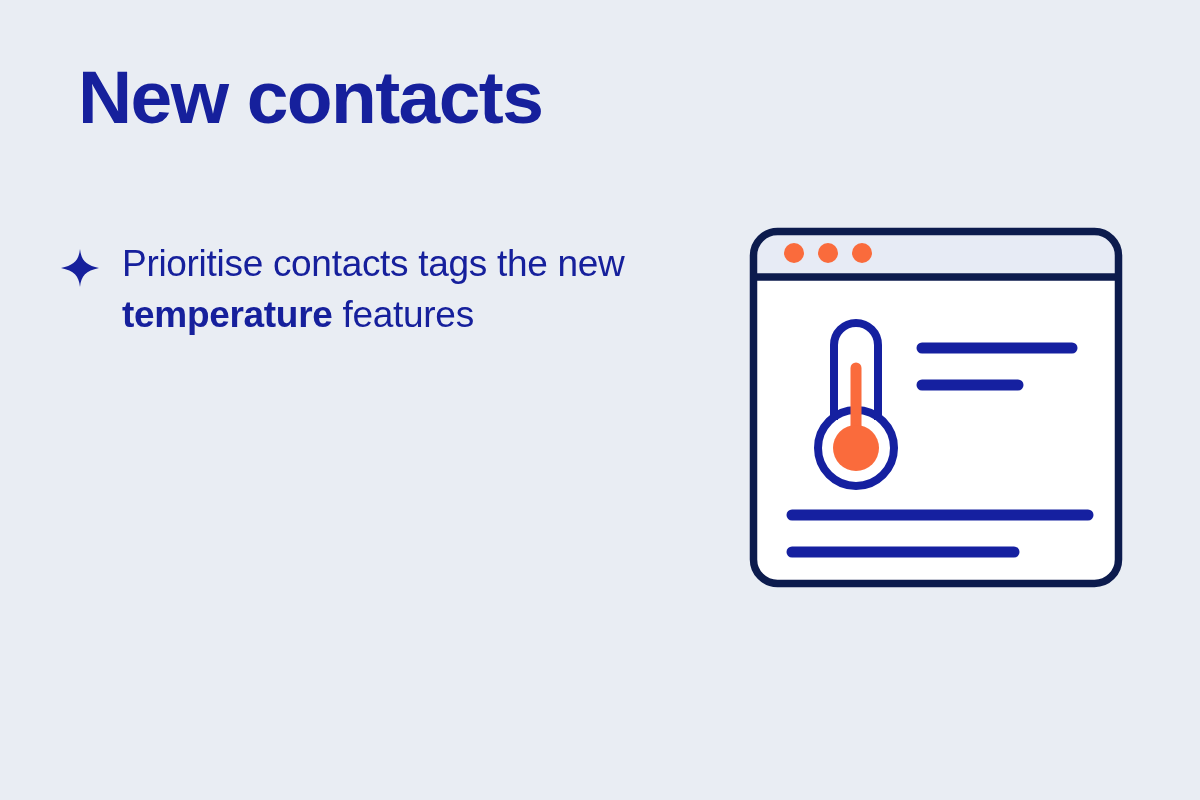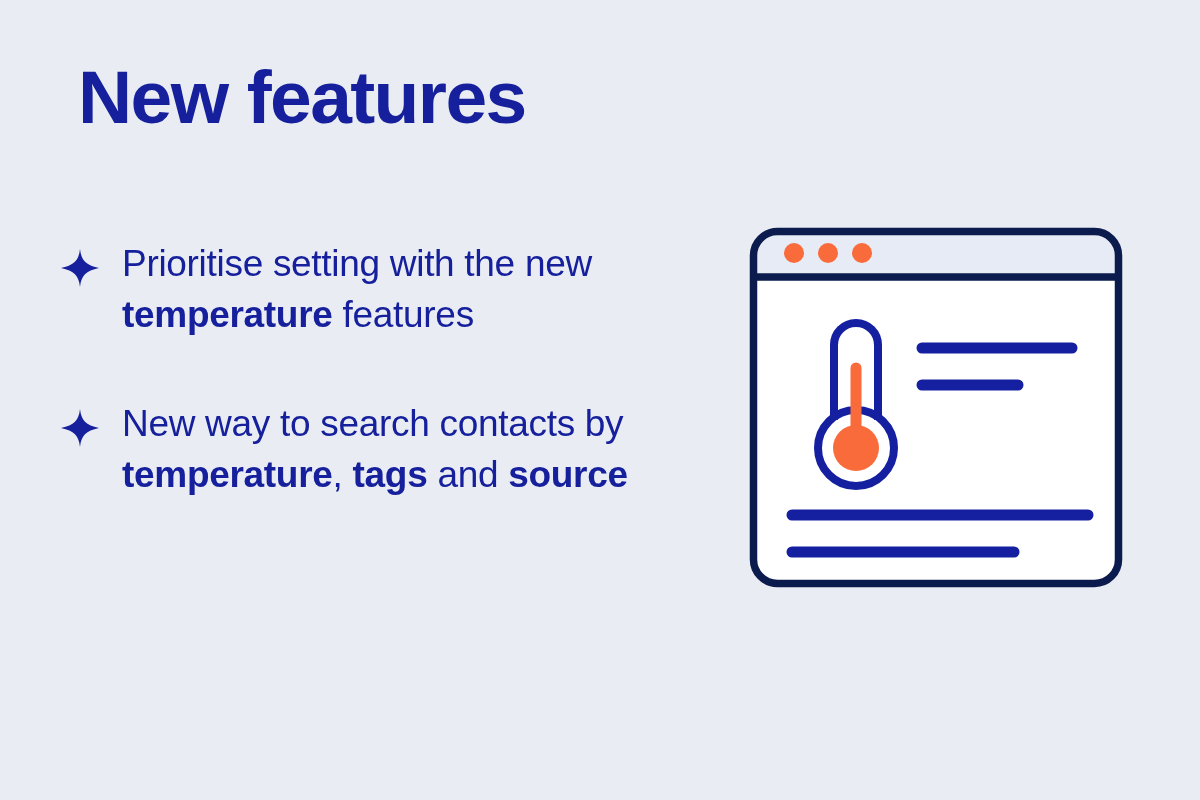--- a/index.html
+++ b/index.html
@@ -76,45 +76,35 @@
     width: 388px;
     height: 375px;
   }
   .illustration svg { display: block; }
 </style>
 </head>
 <body>
 
 <div class="slide">
 
-  <div class="page-title">New features</div>
+  <div class="page-title">New contacts</div>
 
   <div class="feature-list">
 
     <div class="feature-item">
       <span class="sparkle-icon">
         <svg width="40" height="40" viewBox="0 0 40 40" aria-hidden="true">
           <path d="M20 1 C21.2 12.2 25.8 17.2 39 20 C25.8 22.8 21.2 27.8 20 39 C18.8 27.8 14.2 22.8 1 20 C14.2 17.2 18.8 12.2 20 1 Z" fill="#16209c"></path>
         </svg>
       </span>
       <div class="feature-text">
-        <span>Prioritise setting with the new </span><b>temperature</b><span> features</span>
+        <span>Prioritise contacts tags the new </span><b>temperature</b><span> features</span>
       </div>
     </div>
 
-    <div class="feature-item">
-      <span class="sparkle-icon">
-        <svg width="40" height="40" viewBox="0 0 40 40" aria-hidden="true">
-          <path d="M20 1 C21.2 12.2 25.8 17.2 39 20 C25.8 22.8 21.2 27.8 20 39 C18.8 27.8 14.2 22.8 1 20 C14.2 17.2 18.8 12.2 20 1 Z" fill="#16209c"></path>
-        </svg>
-      </span>
-      <div class="feature-text">
-        <span>New way to search contacts by </span><b>temperature</b><span>, </span><b>tags</b><span> and </span><b>source</b>
-      </div>
-    </div>
 
   </div>
 
   <div class="illustration">
     <svg width="388" height="375" viewBox="0 0 388 375" aria-hidden="true">
 
       <rect x="11.5" y="11.5" width="365" height="352" rx="24" ry="24" fill="#ffffff"></rect>
 
       <clipPath id="tbclip">
         <rect x="11.5" y="11.5" width="365" height="352" rx="24" ry="24"></rect>

